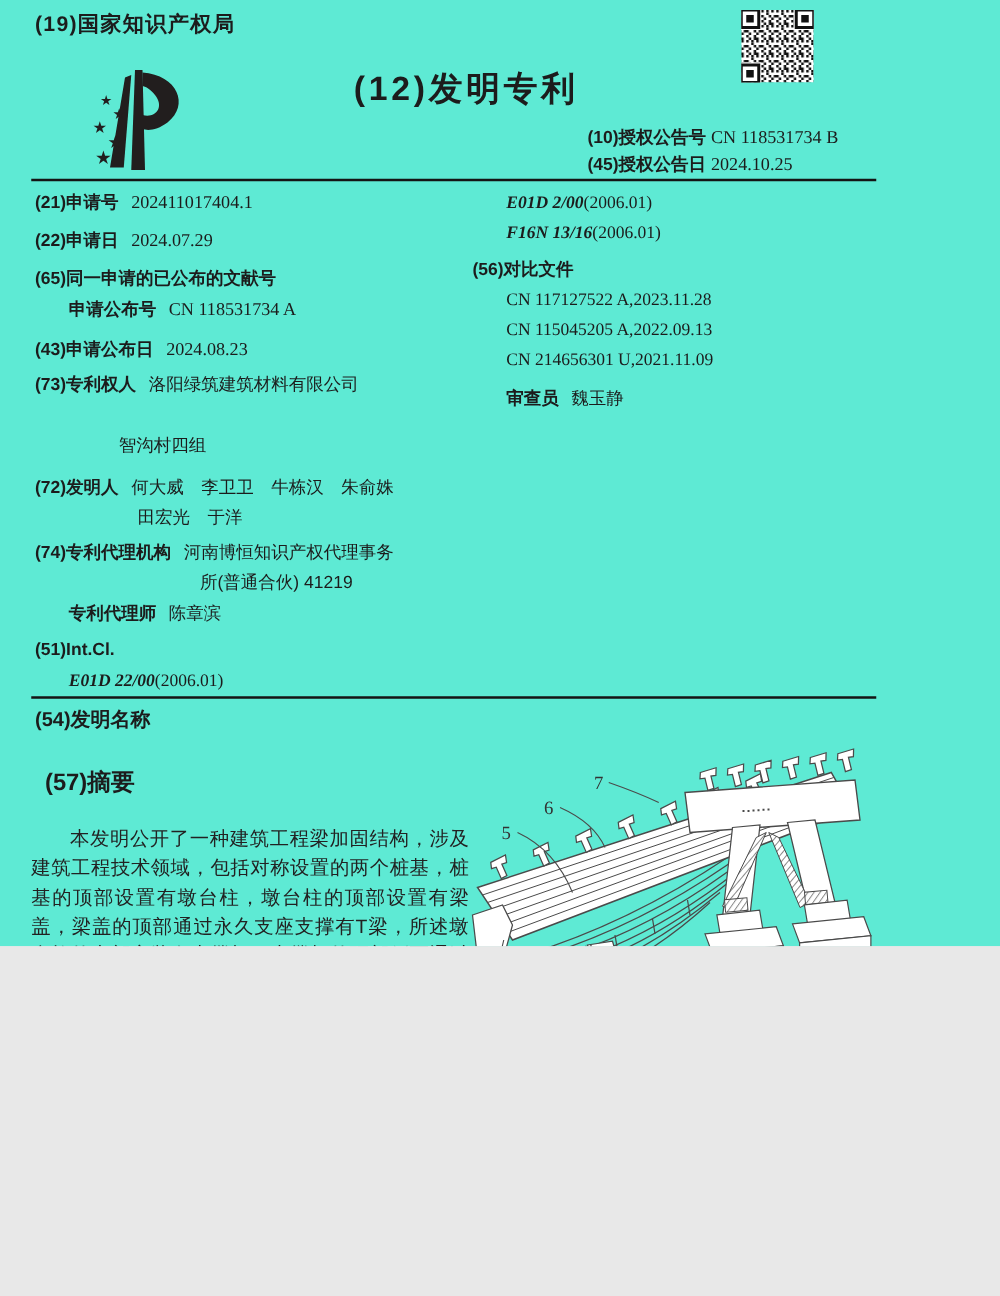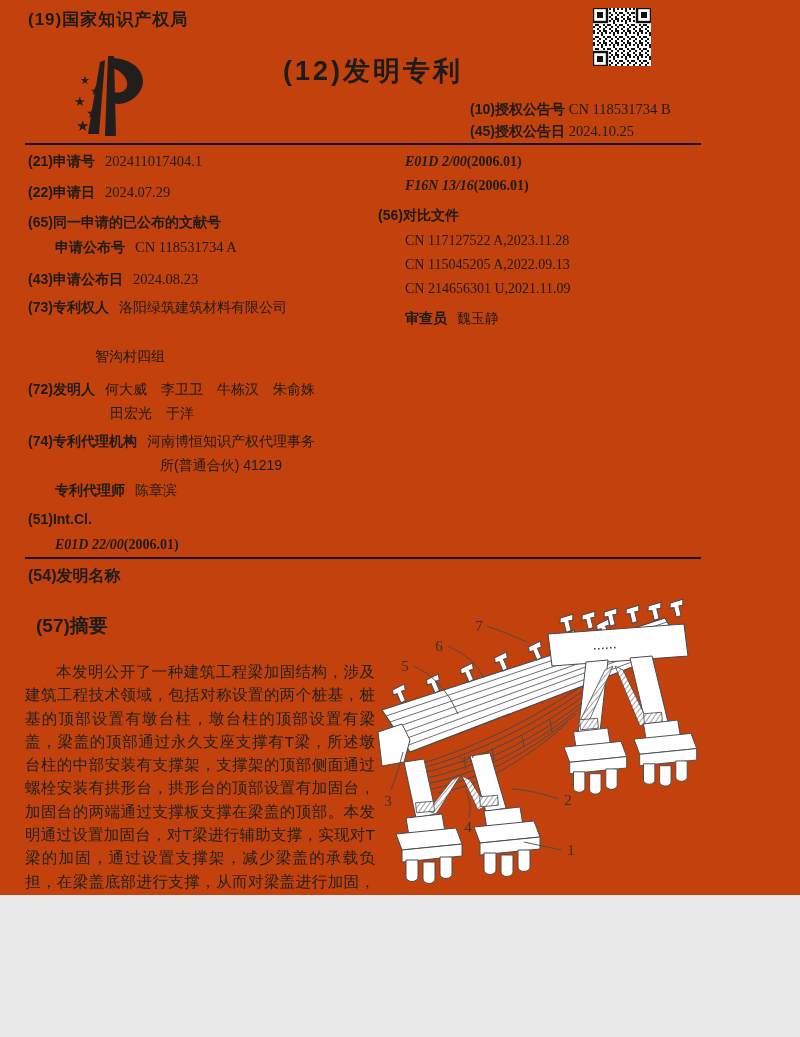--- a/index.html
+++ b/index.html
@@ -1,22 +1,22 @@
 <!DOCTYPE html>
 <html><head>
 <meta charset="utf-8">
 <style>
   html,body{margin:0;padding:0;background:#e8e8e8;}
-  .page{position:relative;width:800px;height:895px;background:#c2410c;
+  .page{position:relative;width:800px;height:757px;background:#5eead4;
         font-family:"Liberation Sans",sans-serif;color:#1c1c1c;overflow:hidden;margin:0 auto;}
   .abs{position:absolute;white-space:nowrap;}
   .b{font-weight:700;}
   .serif{font-family:"Liberation Serif",serif;}
   .code{font-family:"Liberation Serif",serif;font-style:italic;font-weight:700;}
-  .cdate{font-family:"Liberation Serif",serif;font-weight:700;font-style:normal;}
+  .cdate{font-family:"Liberation Serif",serif;font-weight:400;font-style:normal;}
   .rule{position:absolute;left:25px;width:676px;height:2px;background:#141414;}
   .office{left:28px;top:8px;font-size:17px;font-weight:700;letter-spacing:1px;}
   .doctype{left:283px;top:53px;font-size:27px;font-weight:700;letter-spacing:3px;}
   .grantrow{left:470px;font-size:14px;}
   .grantrow .serif{font-size:14.5px;}
   .row{font-size:14px;}
   .row .serif{font-size:14.5px;}
   .gap{display:inline-block;width:10px;}
   .abstract{position:absolute;left:25px;top:660px;width:350px;
             font-size:15.5px;line-height:23.3px;text-align:justify;

